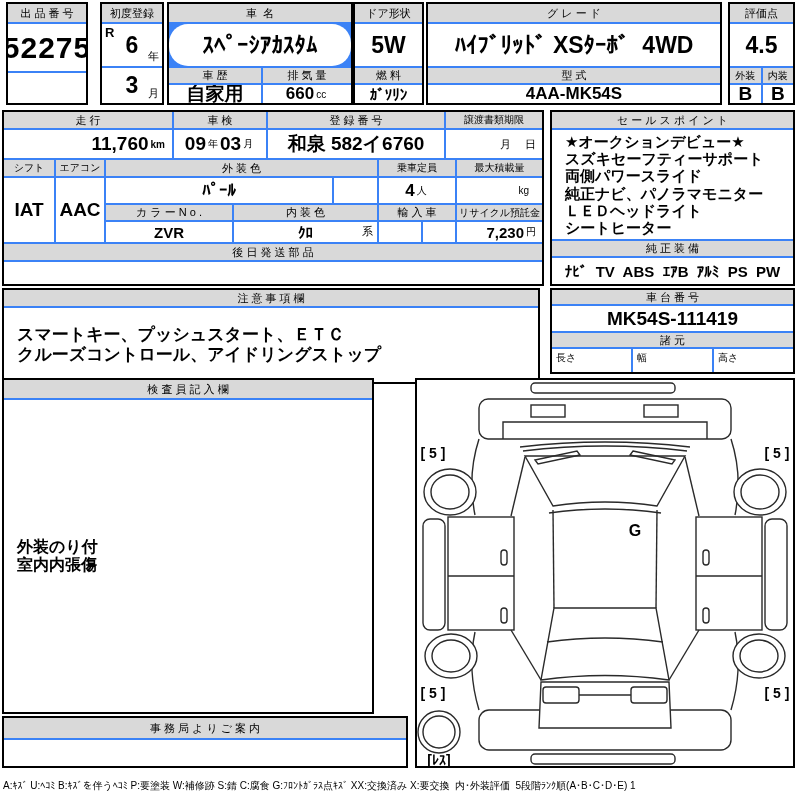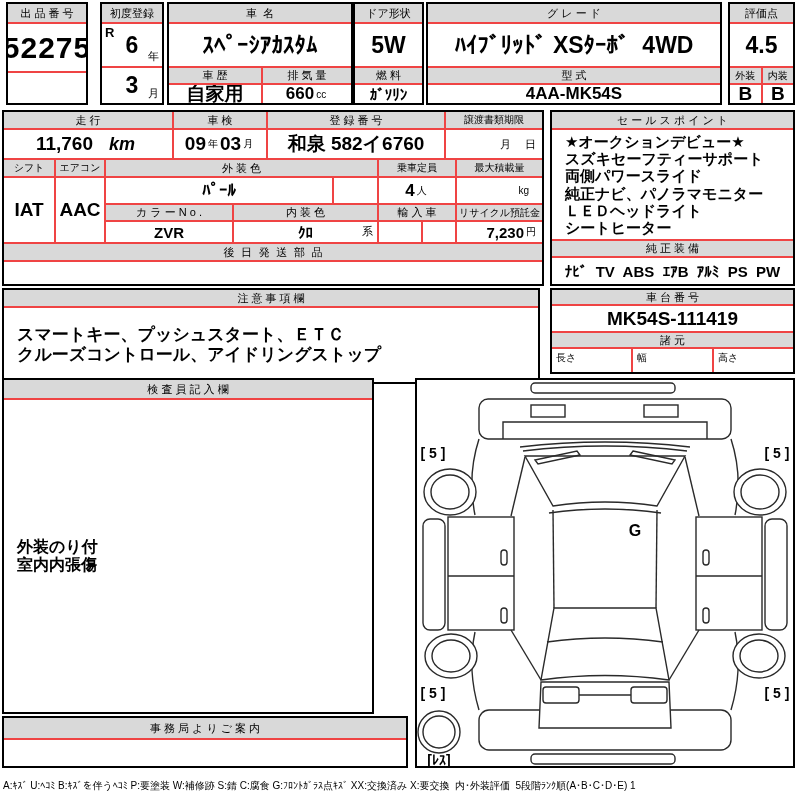--- a/index.html
+++ b/index.html
@@ -1,29 +1,29 @@
 <!DOCTYPE html>
 <html><head>
 <meta charset="utf-8">
 <style>
   html,body{margin:0;padding:0;background:#fff;}
   body{font-family:"Liberation Sans","DejaVu Sans",sans-serif;color:#000;}
   .sheet{position:relative;width:800px;height:800px;background:#fff;overflow:hidden;}
-  .blk{position:absolute;display:grid;background:#ef4444;border:2px solid #000;gap:2px;box-sizing:border-box;}
+  .blk{position:absolute;display:grid;background:#3b82f6;border:2px solid #000;gap:2px;box-sizing:border-box;}
   .cell,.hdr{background:#fff;display:flex;align-items:center;justify-content:center;overflow:hidden;position:relative;box-sizing:border-box;}
   .hdr{background:#d9d9d9;font-size:11px;white-space:pre;}
   .hdr.sm{font-size:10px;}
   .right{justify-content:flex-end;}
   .num30{font-weight:bold;font-size:30px;letter-spacing:1px;}
   .num24{font-weight:bold;font-size:23px;}
   .num19{font-weight:bold;font-size:19px;}
   .num17{font-weight:bold;font-size:17px;}
   .num15{font-weight:bold;font-size:15px;}
   .unit{font-size:10px;font-weight:normal;margin:0 2px;}
-  .unitb{font-size:18px;font-weight:bold;margin:0 16px;font-style:italic;}
+  .unitb{font-size:10px;font-weight:bold;margin:0 2px;}
   .lines{flex-direction:column;align-items:flex-start;justify-content:center;padding:3px 13px;}
   .lines div{line-height:1.15;}
   .sales-line{font-size:15px;font-weight:bold;line-height:1.2;}
   .note-line{font-size:17px;font-weight:bold;line-height:1.25;}
   .insp-line{font-size:16px;font-weight:bold;line-height:1.3;}
   .spec-label{position:absolute;top:2px;left:4px;font-size:10px;}
   .suffix-right{position:absolute;right:4px;bottom:3px;font-size:11px;font-weight:normal;}
   .legend{position:absolute;left:3px;top:779px;width:794px;font-size:10px;white-space:pre;letter-spacing:0;}
   .era{position:absolute;left:3px;top:1px;font-size:13px;font-weight:bold;}
   .yu{position:absolute;right:3px;bottom:2px;font-size:11px;}
@@ -50,21 +50,21 @@
       <span class="yu">年</span>
     </div>
     <div class="cell">
       <span class="num24">3</span>
       <span class="yu">月</span>
     </div>
   </div>
 
   <div class="blk" style="left:167px;top:2px;width:186px;height:103px;grid-template-columns:92px 1fr;grid-template-rows:18px 42px 15px 1fr;">
     <div class="hdr" style="grid-column:1/3;">車  名</div>
-    <div class="cell num24" style="grid-column:1/3;">ｽﾍﾟｰｼｱｶｽﾀﾑ</div>
+    <div class="cell num24" style="grid-column:1/3;border-radius:19px;">ｽﾍﾟｰｼｱｶｽﾀﾑ</div>
     <div class="hdr">車 歴</div>
     <div class="hdr">排 気 量</div>
     <div class="cell num19">自家用</div>
     <div class="cell">
       <span class="num17">660</span>
       <span class="unit">cc</span>
     </div>
   </div>
 
   <div class="blk" style="left:353px;top:2px;width:71px;height:103px;grid-template-rows:18px 42px 15px 1fr;">
@@ -89,21 +89,21 @@
     <div class="cell num19">B</div>
     <div class="cell num19">B</div>
   </div>
 
   <div class="blk" style="left:2px;top:110px;width:542px;height:176px;grid-template-columns:50px 48px 66px 58px 32px 64px 43px 42px 21px 9px 1fr;grid-template-rows:16px 28px 16px 25px 15px 20px 16px 1fr;">
     <div class="hdr" style="grid-column:1/4;">走 行</div>
     <div class="hdr" style="grid-column:4/6;">車 検</div>
     <div class="hdr" style="grid-column:6/10;">登 録 番 号</div>
     <div class="hdr sm" style="grid-column:10/12;">譲渡書類期限</div>
 
-    <div class="cell right" style="grid-column:1/4;padding-right:21px;">
+    <div class="cell right" style="grid-column:1/4;padding-right:5px;">
       <span class="num19">11,760</span>
       <span class="unitb">km</span>
     </div>
     <div class="cell" style="grid-column:4/6;">
       <span class="num19">09</span>
       <span class="unit">年</span>
       <span class="num19">03</span>
       <span class="unit">月</span>
     </div>
     <div class="cell num19" style="grid-column:6/10;">和泉 582イ6760</div>
@@ -140,21 +140,21 @@
       <span>ｸﾛ</span>
       <span class="suffix-right">系</span>
     </div>
     <div class="cell"></div>
     <div class="cell" style="grid-column:9/11;"></div>
     <div class="cell right" style="padding-right:4px;">
       <span class="num15">7,230</span>
       <span class="unit">円</span>
     </div>
 
-    <div class="hdr" style="grid-column:1/12;font-family:Liberation Mono, monospace;">後 日 発 送 部 品</div>
+    <div class="hdr" style="grid-column:1/12;">後 日 発 送 部 品</div>
     <div class="cell" style="grid-column:1/12;"></div>
   </div>
 
   <div class="blk" style="left:550px;top:110px;width:245px;height:176px;grid-template-rows:16px 1fr 15px 26px;">
     <div class="hdr">セ ー ル ス ポ イ ン ト</div>
     <div class="cell lines">
       <div class="sales-line">★オークションデビュー★</div>
       <div class="sales-line">スズキセーフティーサポート</div>
       <div class="sales-line">両側パワースライド</div>
       <div class="sales-line">純正ナビ、パノラマモニター</div>

